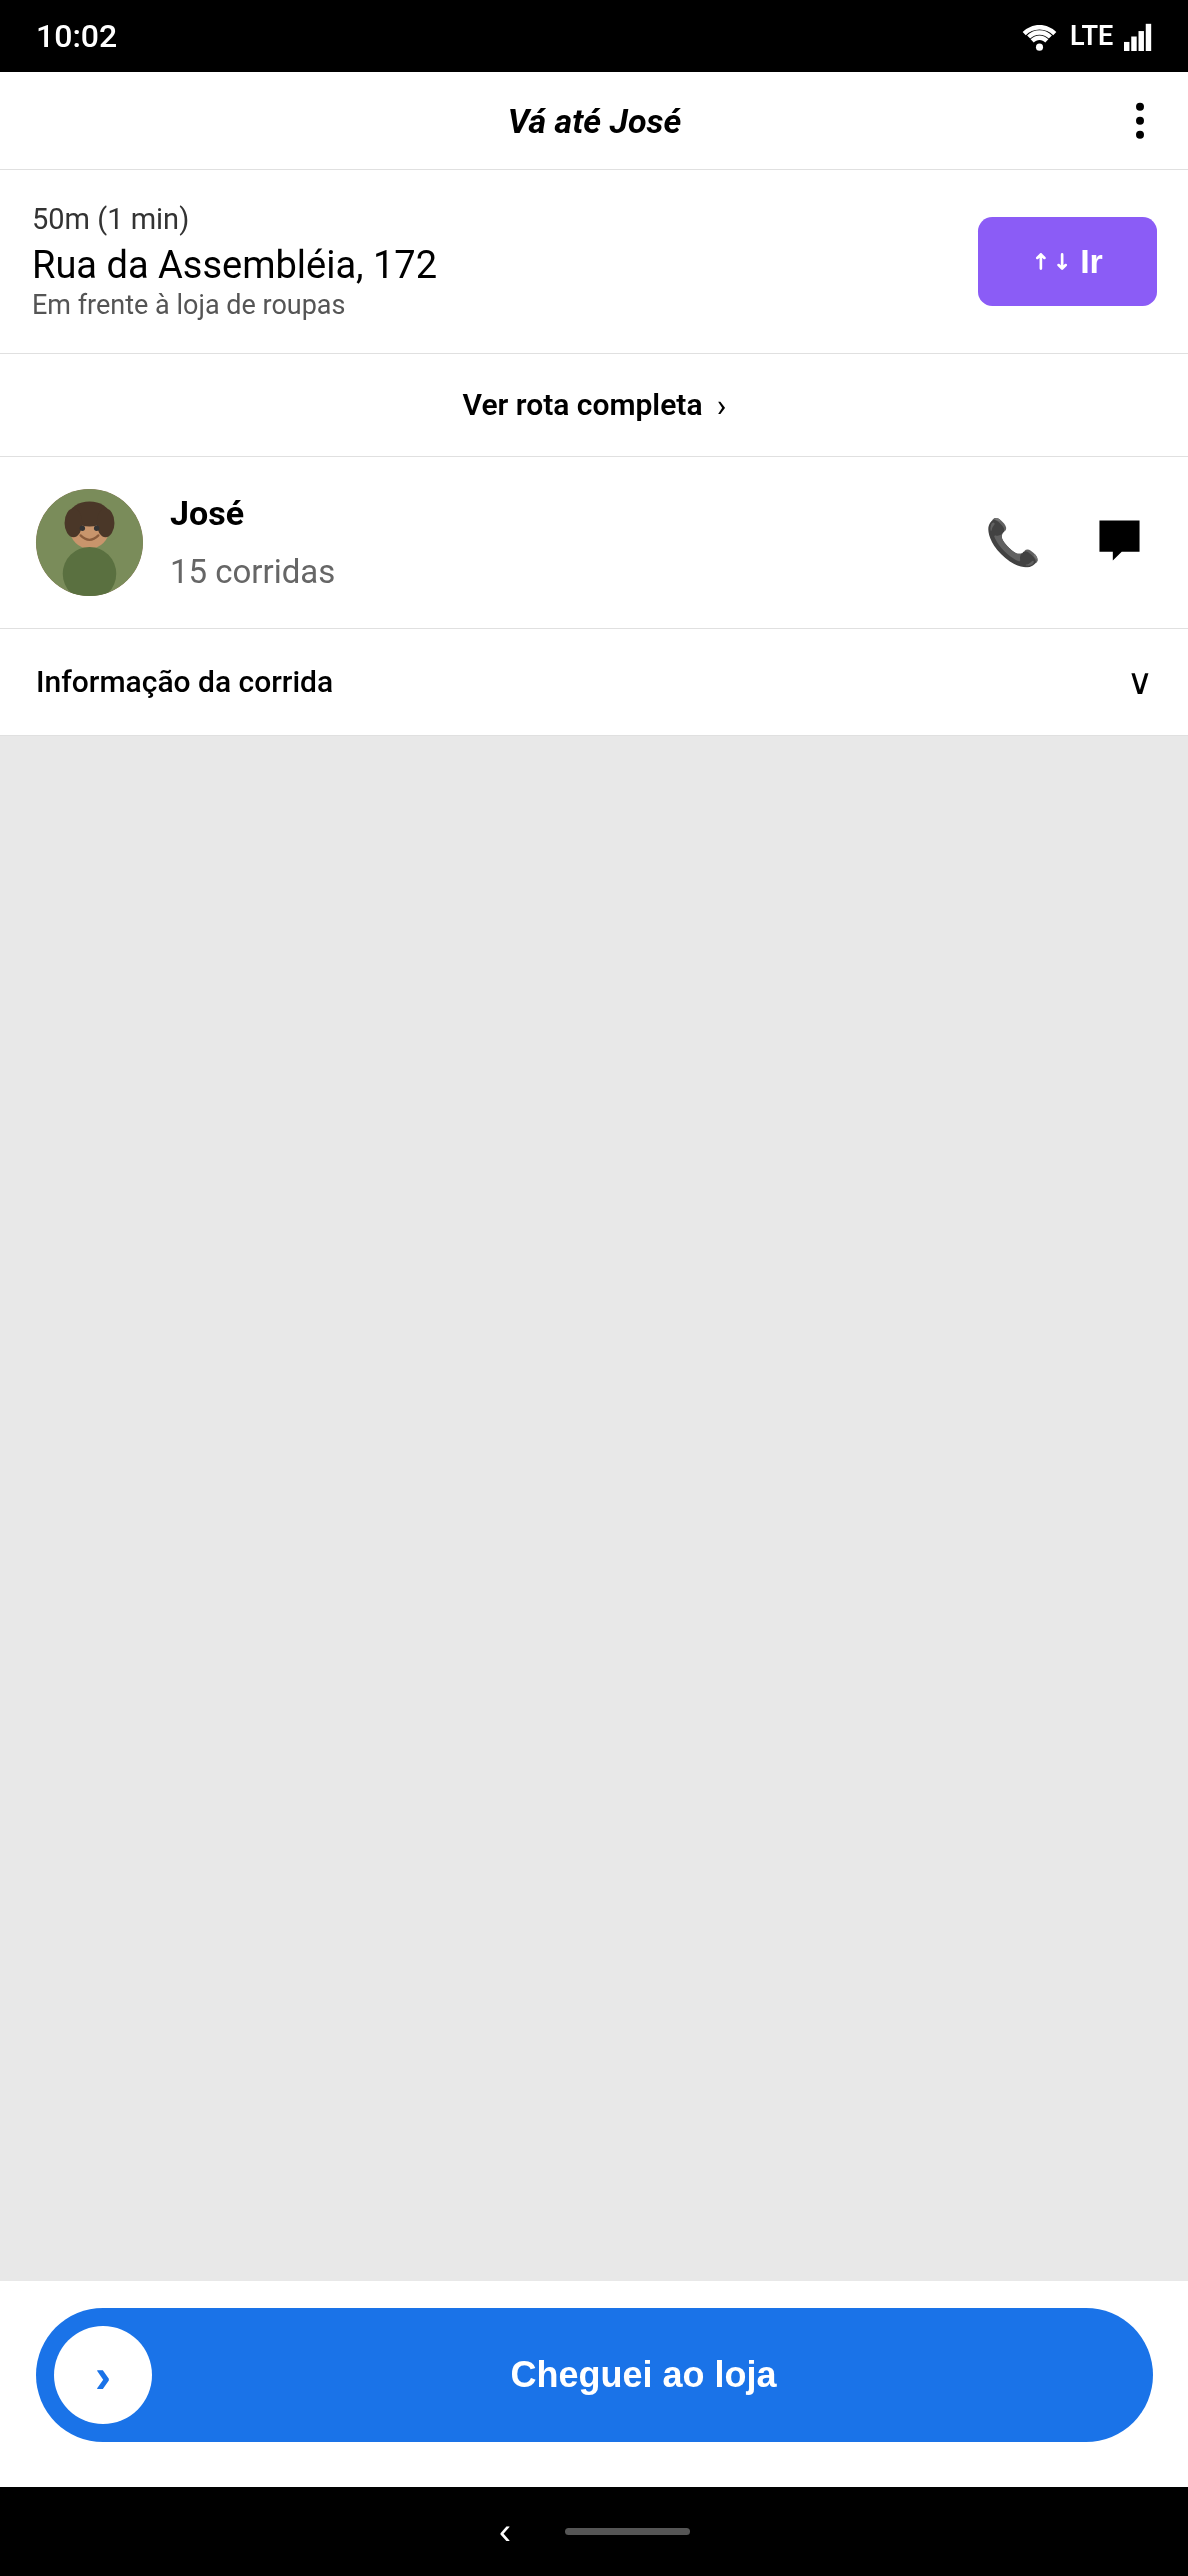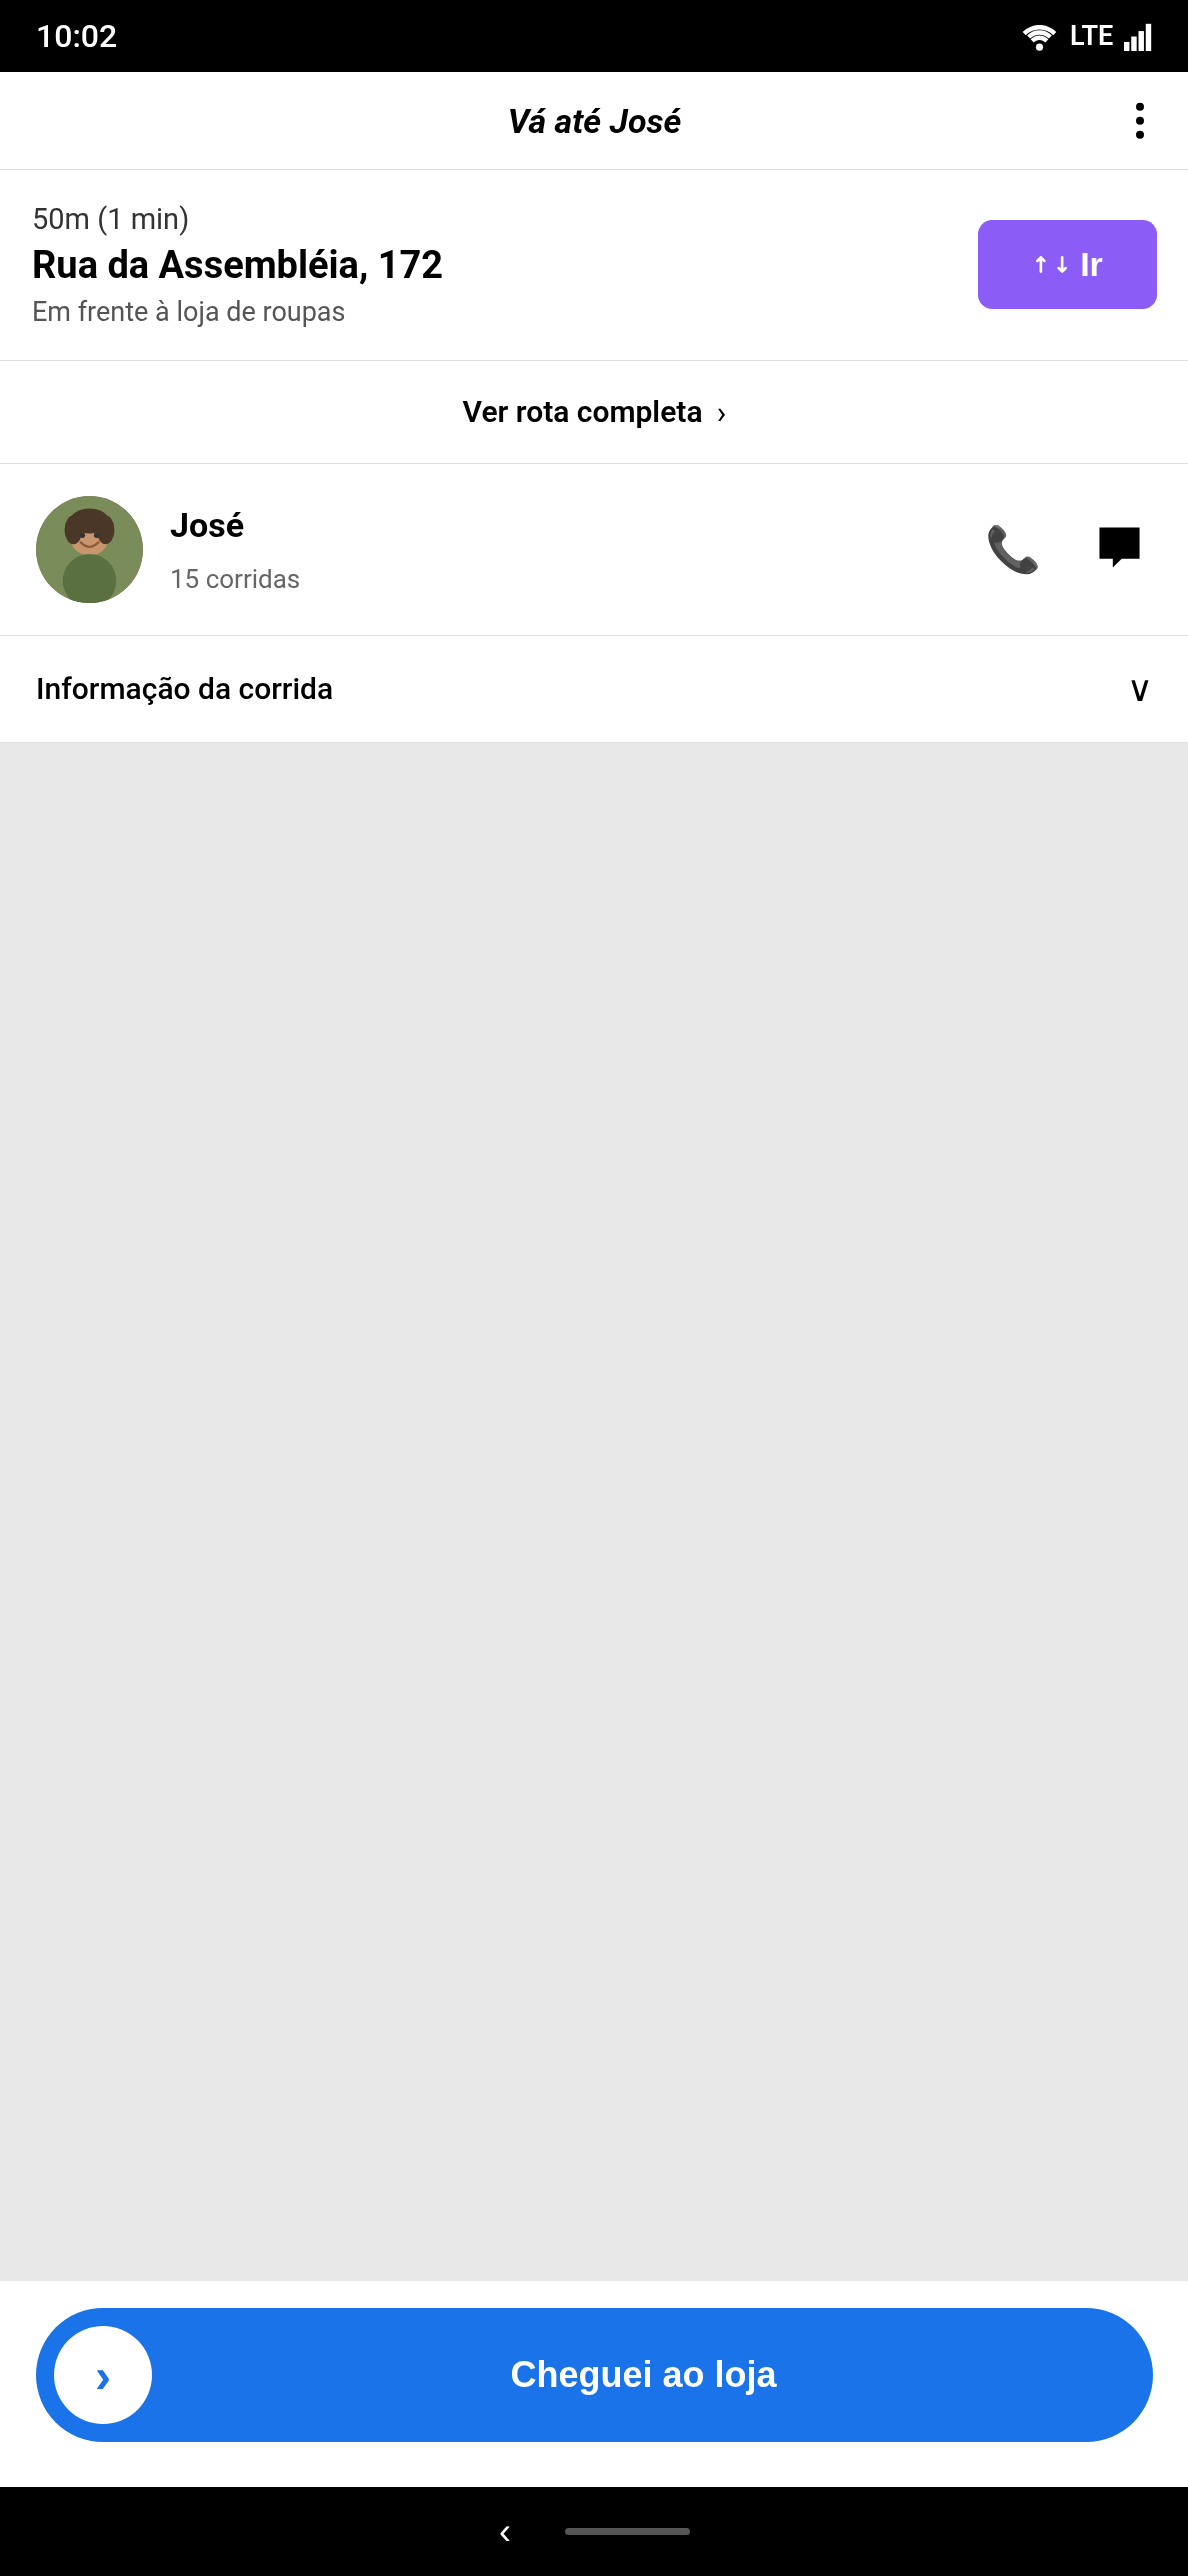--- a/index.html
+++ b/index.html
@@ -120,23 +120,23 @@
     }
 
     .route-distance {
       font-size: 29px;
       color: #333;
       margin-bottom: 7.2px;
     }
 
     .route-address {
       font-size: 38px;
-      font-weight: 700;
-      color: #000;
-      margin-bottom: 7px;
+      font-weight: 400;
+      color: #000;
+      margin-bottom: 0;
       line-height: 1.2;
     }
 
     .route-landmark {
       font-size: 27px;
       color: #555;
     }
 
     .go-button {
       background: #8b5cf6;
@@ -210,21 +210,21 @@
       flex: 1;
     }
 
     .driver-name {
       font-size: 34px;
       font-weight: 700;
       color: #000;
     }
 
     .driver-rides {
-      font-size: 26px;
+      font-size: 33px;
       color: #666;
       margin-top: 19px;
     }
 
     .driver-actions {
       display: flex;
       gap: 36px;
       align-items: center;
     }
 

